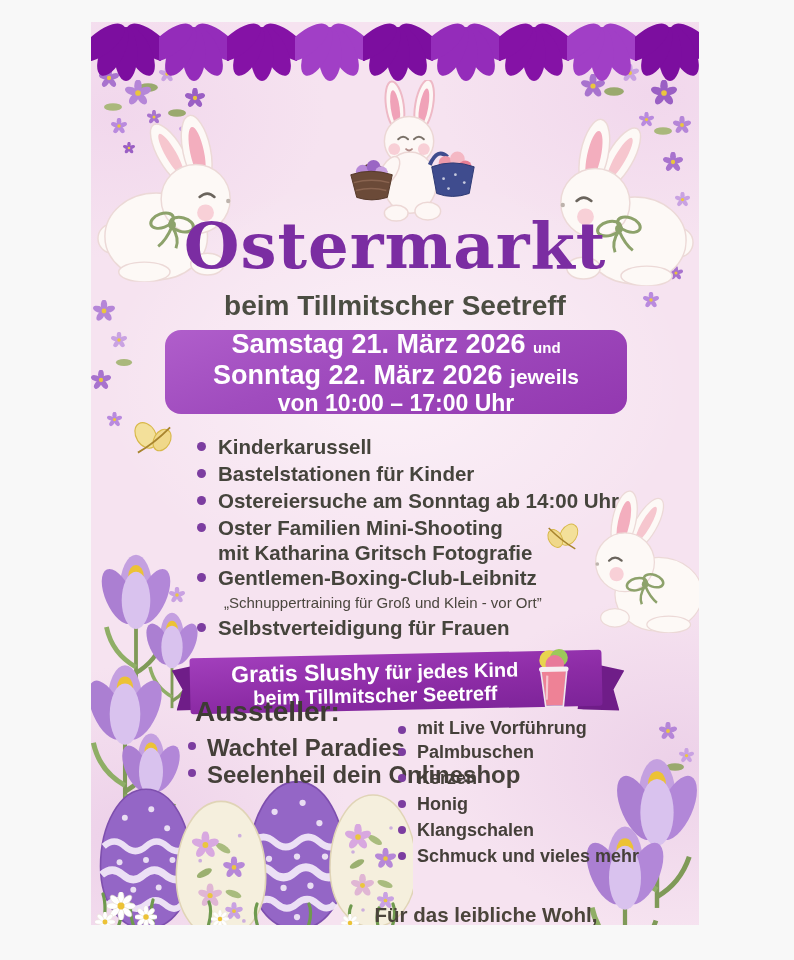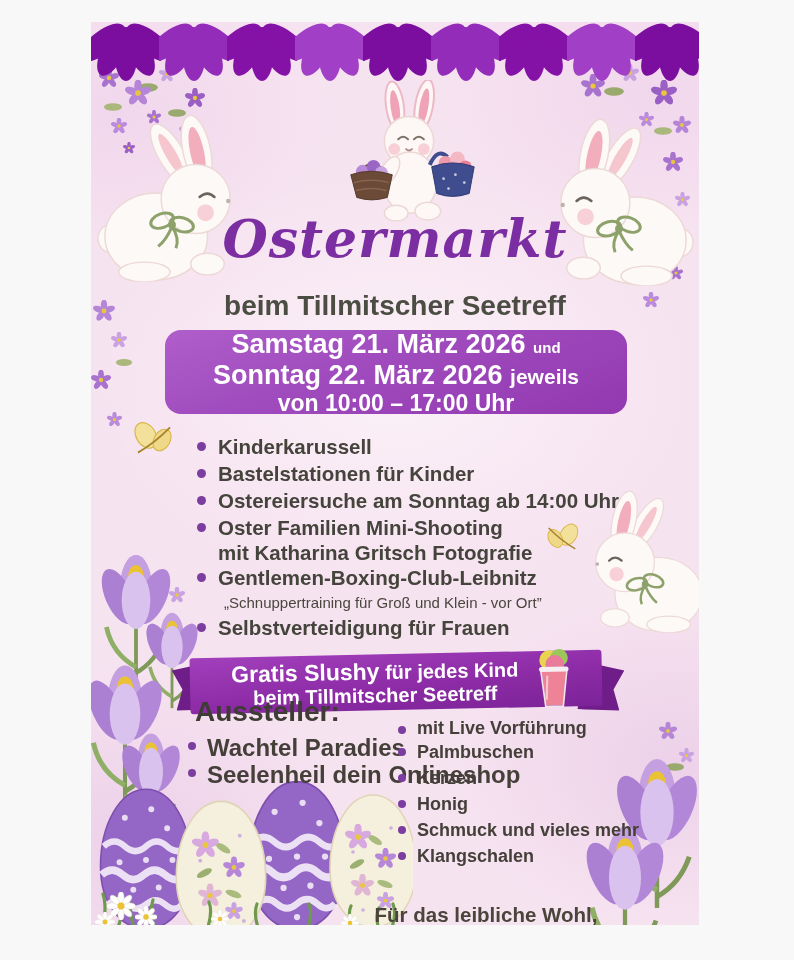--- a/index.html
+++ b/index.html
@@ -8,21 +8,21 @@
   .poster{position:absolute;left:91px;top:22px;width:608px;height:903px;overflow:hidden;
     background:
       radial-gradient(ellipse 420px 300px at 50% 40%, rgba(255,250,253,.6), rgba(255,250,253,0) 70%),
       radial-gradient(ellipse 320px 240px at 6% 90%, rgba(229,193,227,.55), rgba(229,193,227,0) 70%),
       radial-gradient(ellipse 320px 240px at 96% 82%, rgba(227,191,225,.5), rgba(227,191,225,0) 70%),
       radial-gradient(ellipse 300px 210px at 92% 8%, rgba(237,205,233,.55), rgba(237,205,233,0) 70%),
       radial-gradient(ellipse 300px 210px at 4% 10%, rgba(237,205,233,.55), rgba(237,205,233,0) 70%),
       var(--poster-pink,#f6e3f0);}
   .deco{position:absolute;}
   .title{position:absolute;left:0;top:186px;width:100%;text-align:center;z-index:5;
-    font-family:"DejaVu Serif", serif;font-style:italic;font-weight:700;font-size:52px;
+    font-family:"DejaVu Serif", serif;font-weight:700;font-size:64px;
     color:var(--title-purple,#7b2da2);letter-spacing:1px;}
   .subtitle{position:absolute;left:0;top:268px;width:100%;text-align:center;z-index:5;
     font-size:28px;font-weight:700;color:var(--text-dark,#4b4d42);}
   .date-banner{position:absolute;left:74px;top:308px;width:462px;height:84px;z-index:5;
     background:linear-gradient(160deg,#b05ecb, var(--banner-purple,#a04cbe) 40%, #9338b0);
     border-radius:16px;color:#fff;text-align:center;padding-top:1px;box-sizing:border-box;}
   .db1{font-size:27px;font-weight:700;line-height:27px;}
   .db2{font-size:27px;font-weight:700;line-height:28px;}
   .db3{font-size:23px;font-weight:700;line-height:25px;}
   .db-sm{font-size:15px;font-weight:700;}
@@ -325,22 +325,22 @@
   <ul class="ex ex-left">
     <li><span>Wachtel Paradies</span></li>
     <li><span>Seelenheil dein Onlineshop</span></li>
   </ul>
   <ul class="ex ex-right">
     <li>
       <div class="sub">mit Live Vorführung</div></li>
     <li><span>Palmbuschen</span></li>
     <li><span>Kerzen</span></li>
     <li><span>Honig</span></li>
+    <li><span>Klangschalen</span></li>
     <li><span>Schmuck und vieles mehr</span></li>
-    <li><span>Klangschalen</span></li>
   </ul>
 
   <div class="footer">
     <div>Für das leibliche Wohl,</div>
     <div>sorgt das Holz vom</div>
     <div>Tillmitscher Seetreff</div>
   </div>
 
   <svg class="deco" style="left:-6px;top:525px;width:130px;height:280px;z-index:1" viewBox="0 0 130 280">
     <use href="#sym-crocus" x="8" y="0" width="86" height="143"></use>

